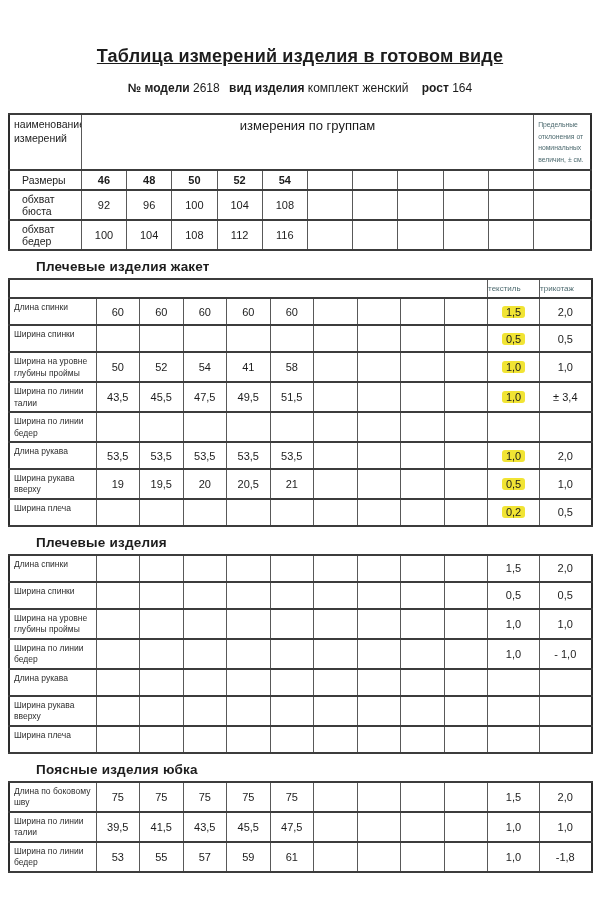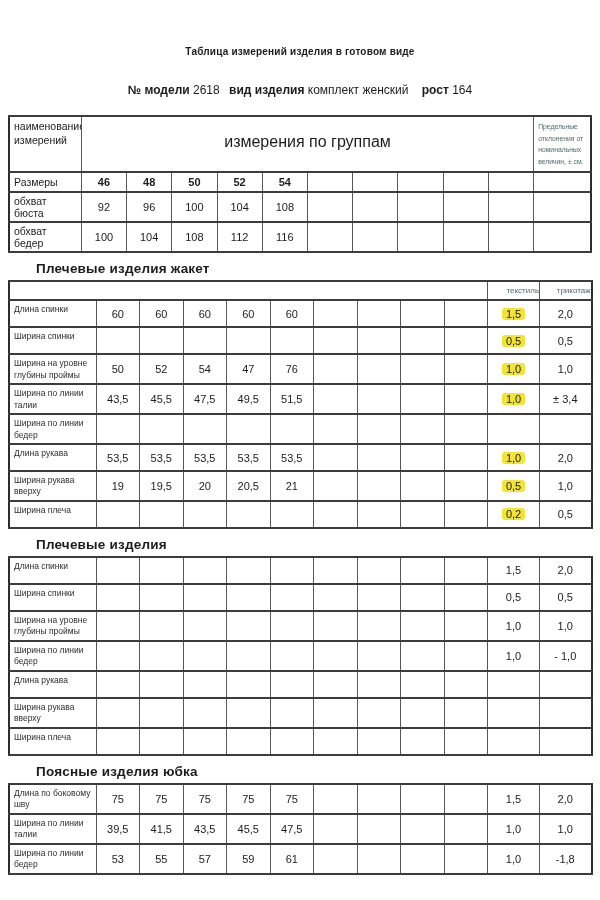--- a/index.html
+++ b/index.html
@@ -1,48 +1,48 @@
 <!DOCTYPE html>
 <html style="--hl: #f1e434; --muted: #4e6b70;"><head>
 <meta charset="utf-8">
 <style>
   html,body{margin:0;padding:0;}
   body{
     width:600px;height:900px;background:#ffffff;overflow:hidden;
     font-family:"Liberation Sans", sans-serif;color:#1c1c1c;
   }
   .doc{padding:46px 8px 0 8px;}
-  .title{text-align:center;font-weight:bold;font-size:10px;margin-bottom:26px;letter-spacing:.2px;}
+  .title{text-align:center;font-weight:bold;font-size:18px;margin-bottom:14px;letter-spacing:.2px;text-decoration:underline;}
   .subtitle{text-align:center;font-size:12px;margin-bottom:18px;}
   .subtitle .b{font-weight:bold;}
   .sp1{margin-left:6px;text-align:right;}
   .sp2{margin-left:10px;}
 
   table{border-collapse:collapse;table-layout:fixed;width:584px;border:2px solid #2d2d2d;}
   td{border-left:1px solid #595959;border-right:1px solid #595959;
      border-top:2px solid #3c3c3c;border-bottom:2px solid #3c3c3c;
      overflow:hidden;}
 
   
   .size-table .hdr-row{height:54px;}
   .size-table .data-row{height:20px;}
   .name-hd{font-size:10.5px;vertical-align:top;padding:3px 4px;line-height:1.3;}
-  .groups-hd{font-size:16px;vertical-align:top;text-align:center;padding-top:16px;}
+  .groups-hd{font-size:13px;vertical-align:top;text-align:center;padding-top:3px;}
   .dev-hd{font-size:6.8px;color:var(--muted);vertical-align:top;padding:4px 4px;line-height:1.7;}
-  .size-table .lbl{font-size:10.5px;padding:2px 4px;vertical-align:middle;}
+  .size-table .lbl{font-size:10.5px;padding:2px 12px;vertical-align:middle;}
 
   .val{text-align:center;font-size:11px;vertical-align:middle;padding:1px 0;}
   .b{font-weight:bold;}
 
   
   .section-heading{font-size:13.5px;font-weight:bold;margin:8px 0 4px 0;letter-spacing:.2px;padding-left:28px;}
   .m-table .lbl{font-size:8.5px;color:#2e2e2e;padding:3px 4px 2px 4px;vertical-align:top;line-height:1.35;}
   .m-table tr{height:27px;}
   .m-table .mat-row{height:19px;}
-  .mat-hd{font-size:8px;color:var(--muted);text-align:right;vertical-align:middle;padding:2px 0;}
+  .mat-hd{font-size:8px;color:var(--muted);text-align:left;vertical-align:middle;padding:2px 0;}
   .hl{display:inline-block;background:var(--hl);padding:0 4px;border-radius:3px;}
 </style>
 </head>
 <body>
 
 <div class="doc">
 
   <div class="title">Таблица измерений изделия в готовом виде</div>
 
   <div class="subtitle">
@@ -151,22 +151,22 @@
           <td class="val"></td>
           <td class="val"></td>
           <td class="val"><span class="hl">0,5</span></td>
           <td class="val">0,5</td>
         </tr>
         <tr>
           <td class="lbl">Ширина на уровне глубины проймы</td>
           <td class="val">50</td>
           <td class="val">52</td>
           <td class="val">54</td>
-          <td class="val">47</td>
-          <td class="val">76</td>
+          <td class="val">41</td>
+          <td class="val">58</td>
           <td class="val"></td>
           <td class="val"></td>
           <td class="val"></td>
           <td class="val"></td>
           <td class="val"><span class="hl">1,0</span></td>
           <td class="val">1,0</td>
         </tr>
         <tr>
           <td class="lbl">Ширина по линии талии</td>
           <td class="val">43,5</td>

